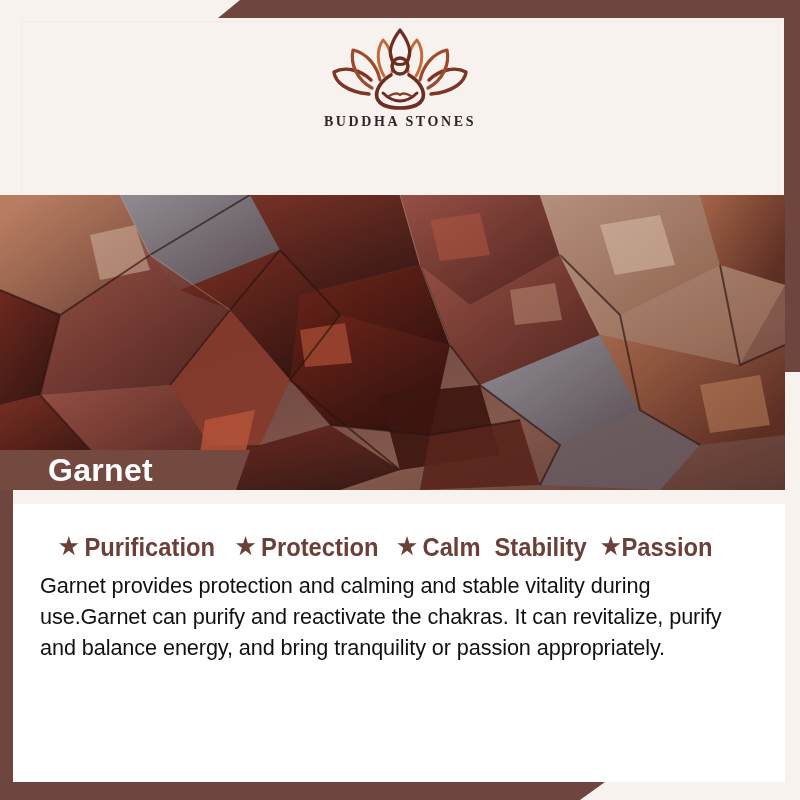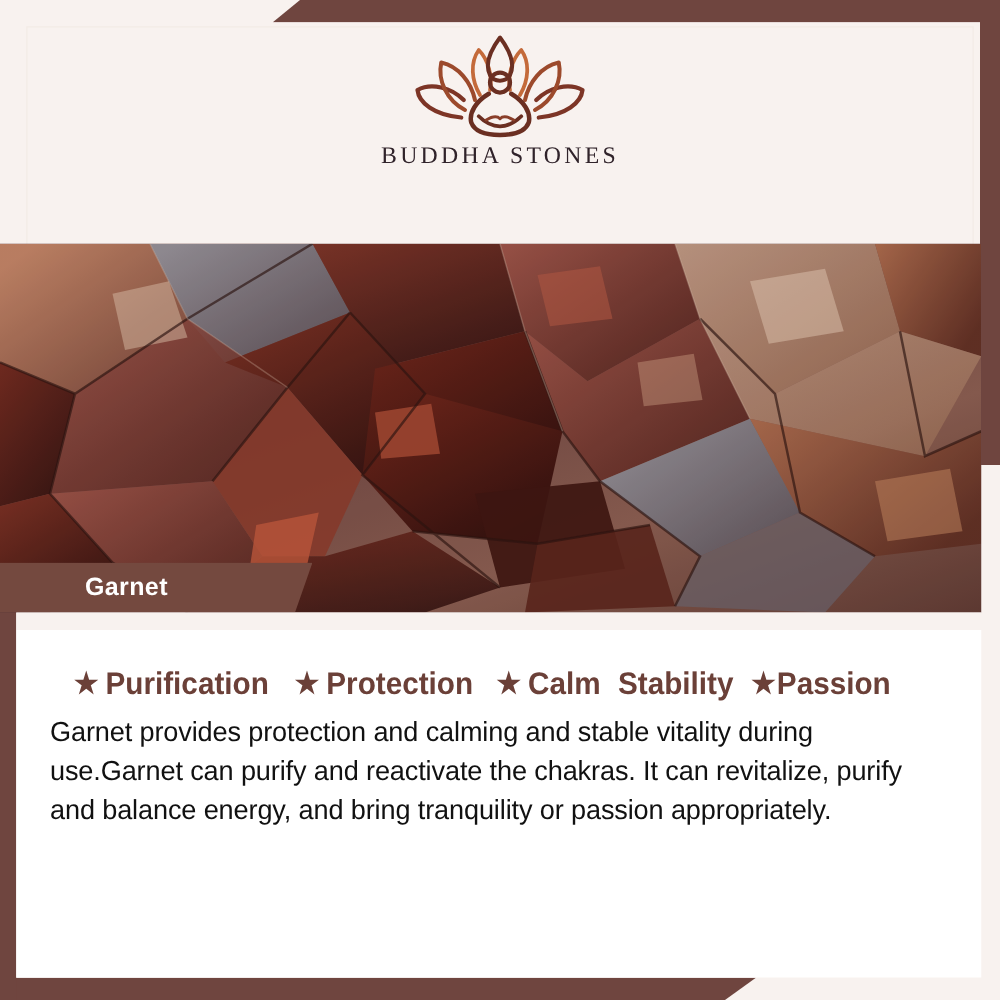--- a/index.html
+++ b/index.html
@@ -50,24 +50,24 @@
   
   #logo-block {
     position: absolute;
     top: 22px; left: 0; width: 800px;
     text-align: center;
   }
   #logo-mark { display: block; margin: 0 auto; }
   #brand-name {
     margin-top: 2px;
     font-family: "Liberation Serif", serif;
-    font-size: 19px;
+    font-size: 14px;
     letter-spacing: 2.6px;
     color: #30232a;
-    font-weight: 400;
+    font-weight: 700;
   }
 
   
   #title-banner {
     position: absolute;
     top: 140px; left: 165px;
     width: 470px; height: 55px;
     background: #fdfbf9;
     display: flex; align-items: center; justify-content: center;
   }
@@ -93,23 +93,23 @@
   
   #stone-tag {
     position: absolute;
     top: 450px; left: 0;
     height: 40px; width: 250px;
     background: #74493f;
     clip-path: polygon(0 0, 100% 0, calc(100% - 14px) 100%, 0 100%);
     display: flex; align-items: center;
   }
   #stone-name {
-    margin-left: 68px;
+    margin-left: 48px;
     color: #ffffff;
-    font-size: 20px;
+    font-size: 32px;
     font-weight: bold;
     letter-spacing: .3px;
   }
 
   
   #cream-strip {
     position: absolute;
     top: 490px; left: 13px;
     width: 772px; height: 14px;
     background: #f8f2ef;

